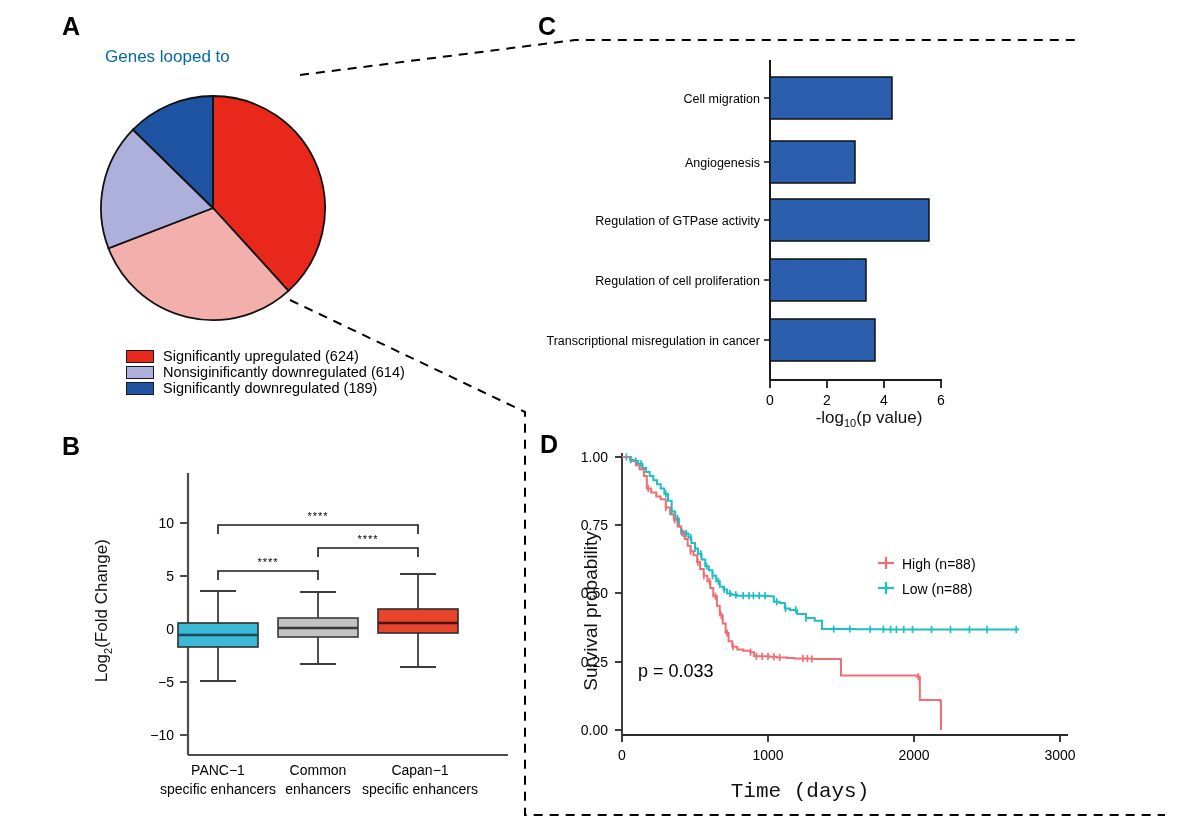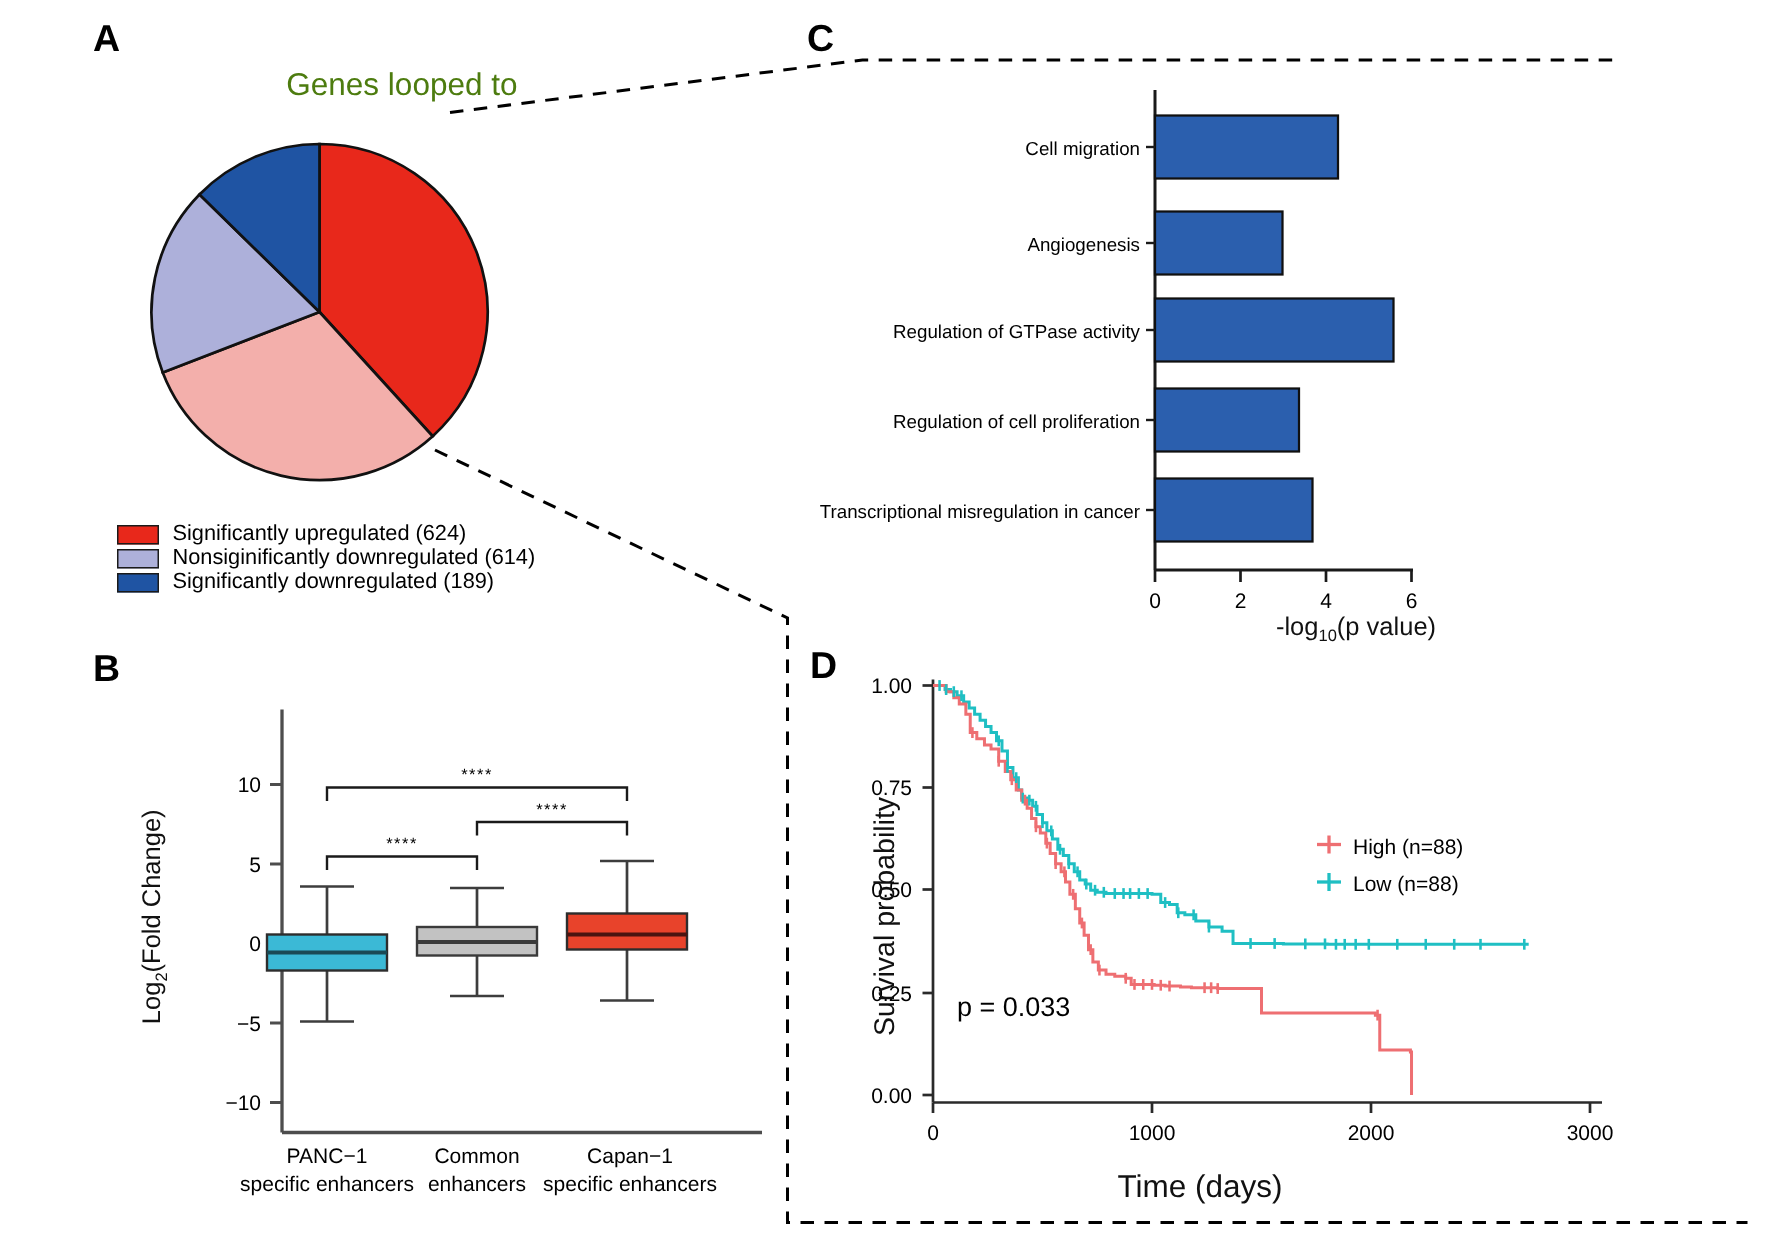--- a/index.html
+++ b/index.html
@@ -2,22 +2,22 @@
 <html><head>
 <meta charset="utf-8">
 <style>
   html,body{margin:0;padding:0;background:#fff;}
   body{width:1178px;height:826px;position:relative;overflow:hidden;
        font-family:"Liberation Sans","DejaVu Sans",sans-serif;color:#111;}
   .fig{position:absolute;inset:0;}
   .panel-letter{position:absolute;font-weight:bold;font-size:25px;color:#000;letter-spacing:0;}
   svg{display:block;overflow:visible;}
   .abs{position:absolute;}
-  .ttl{font-size:21px;line-height:18px;text-align:right;color:#4d7c0f;}
-  .legend-row{display:flex;align-items:center;height:16px;}
+  .ttl{font-size:17px;line-height:18px;text-align:left;color:#0369a1;}
+  .legend-row{display:flex;align-items:center;height:16px;margin-left:48px;}
   .legend-swatch{width:26px;height:11px;border:1px solid #1a1a1a;margin-right:9px;flex:0 0 auto;}
   .legend-label{font-size:14.5px;color:#000;white-space:nowrap;}
   .tick-text{font-size:14px;fill:#000;}
   .cat-text{font-size:12.5px;fill:#000;}
   .sig{font-size:11px;fill:#000;letter-spacing:1px;}
 </style>
 </head>
 <body>
 
 <div class="fig">
@@ -163,21 +163,21 @@
       <line x1="287" y1="330" x2="287" y2="338" stroke="#1a1a1a" stroke-width="1.8"></line>
       <line x1="344" y1="330" x2="344" y2="338" stroke="#1a1a1a" stroke-width="1.8"></line>
       <line x1="401" y1="330" x2="401" y2="338" stroke="#1a1a1a" stroke-width="1.8"></line>
       <text class="tick-text" x="230" y="355" text-anchor="middle">0</text>
       <text class="tick-text" x="287" y="355" text-anchor="middle">2</text>
       <text class="tick-text" x="344" y="355" text-anchor="middle">4</text>
       <text class="tick-text" x="401" y="355" text-anchor="middle">6</text>
     </g>
   </svg>
 
-  <div class="abs" style="left:804px;top:408px;width:200px;text-align:center;font-size:17px;white-space:nowrap;">
+  <div class="abs" style="left:769px;top:408px;width:200px;text-align:center;font-size:17px;white-space:nowrap;">
     <span>-log</span><sub style="font-size:11px">10</sub><span>(p value)</span>
   </div>
 
   <div class="panel-letter" style="left:540px;top:430px;">D</div>
 
   <svg class="abs" style="left:560px;top:445px;width:560px;height:355px;" viewBox="0 0 560 355">
 
     <line x1="62" y1="8" x2="62" y2="290" stroke="#2a2a2a" stroke-width="1.8"></line>
     <line x1="62" y1="290" x2="508" y2="290" stroke="#2a2a2a" stroke-width="1.8"></line>
 
@@ -291,17 +291,17 @@
         <line x1="326" y1="137" x2="326" y2="149" stroke="#1FBFC3" stroke-width="2.2"></line>
         <text class="tick-text" x="342" y="149" font-size="17">Low (n=88)</text>
       </g>
     </g>
   </svg>
 
   <div class="abs" style="left:471px;top:600px;transform:rotate(-90deg);transform-origin:center;width:240px;text-align:center;font-size:19px;white-space:nowrap;">
     <span>Survival probability</span>
   </div>
 
-  <div class="abs" style="left:680px;top:780px;width:240px;text-align:center;font-size:21px;white-space:nowrap;">
+  <div class="abs" style="left:680px;top:780px;width:240px;text-align:center;font-size:21px;white-space:nowrap;font-family:Liberation Mono, monospace;">
     <span>Time (days)</span>
   </div>
 
 </div>
 
 </body></html>

